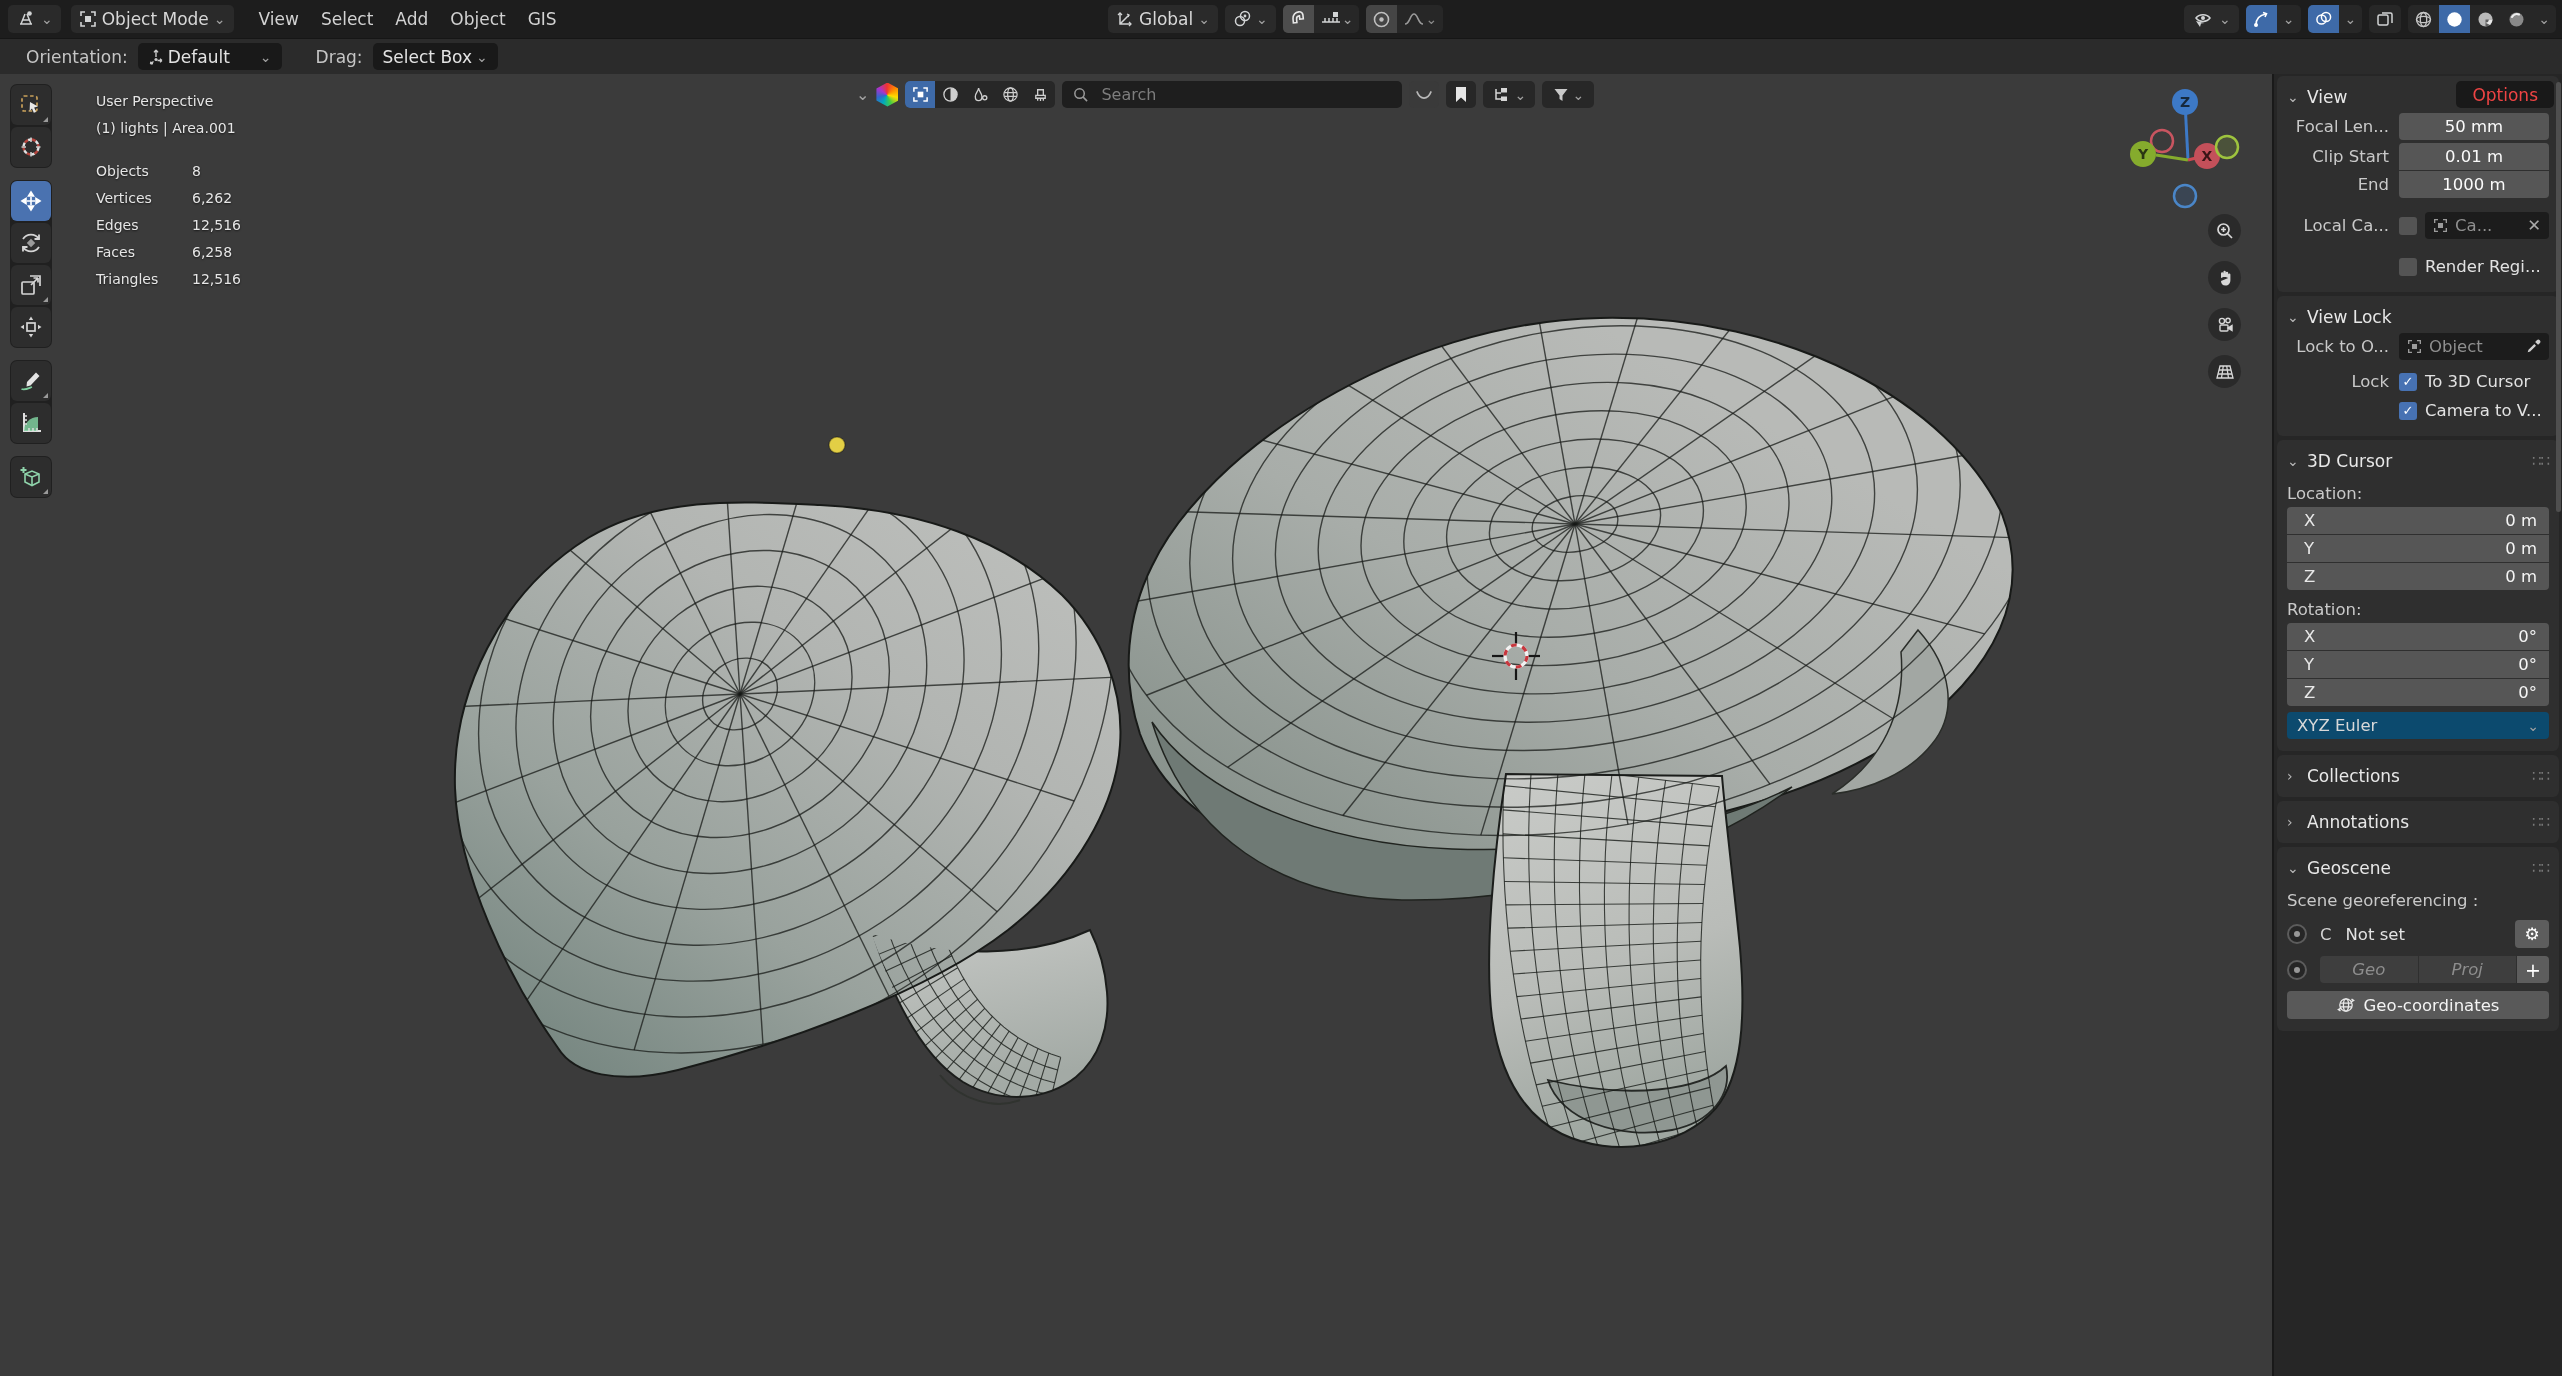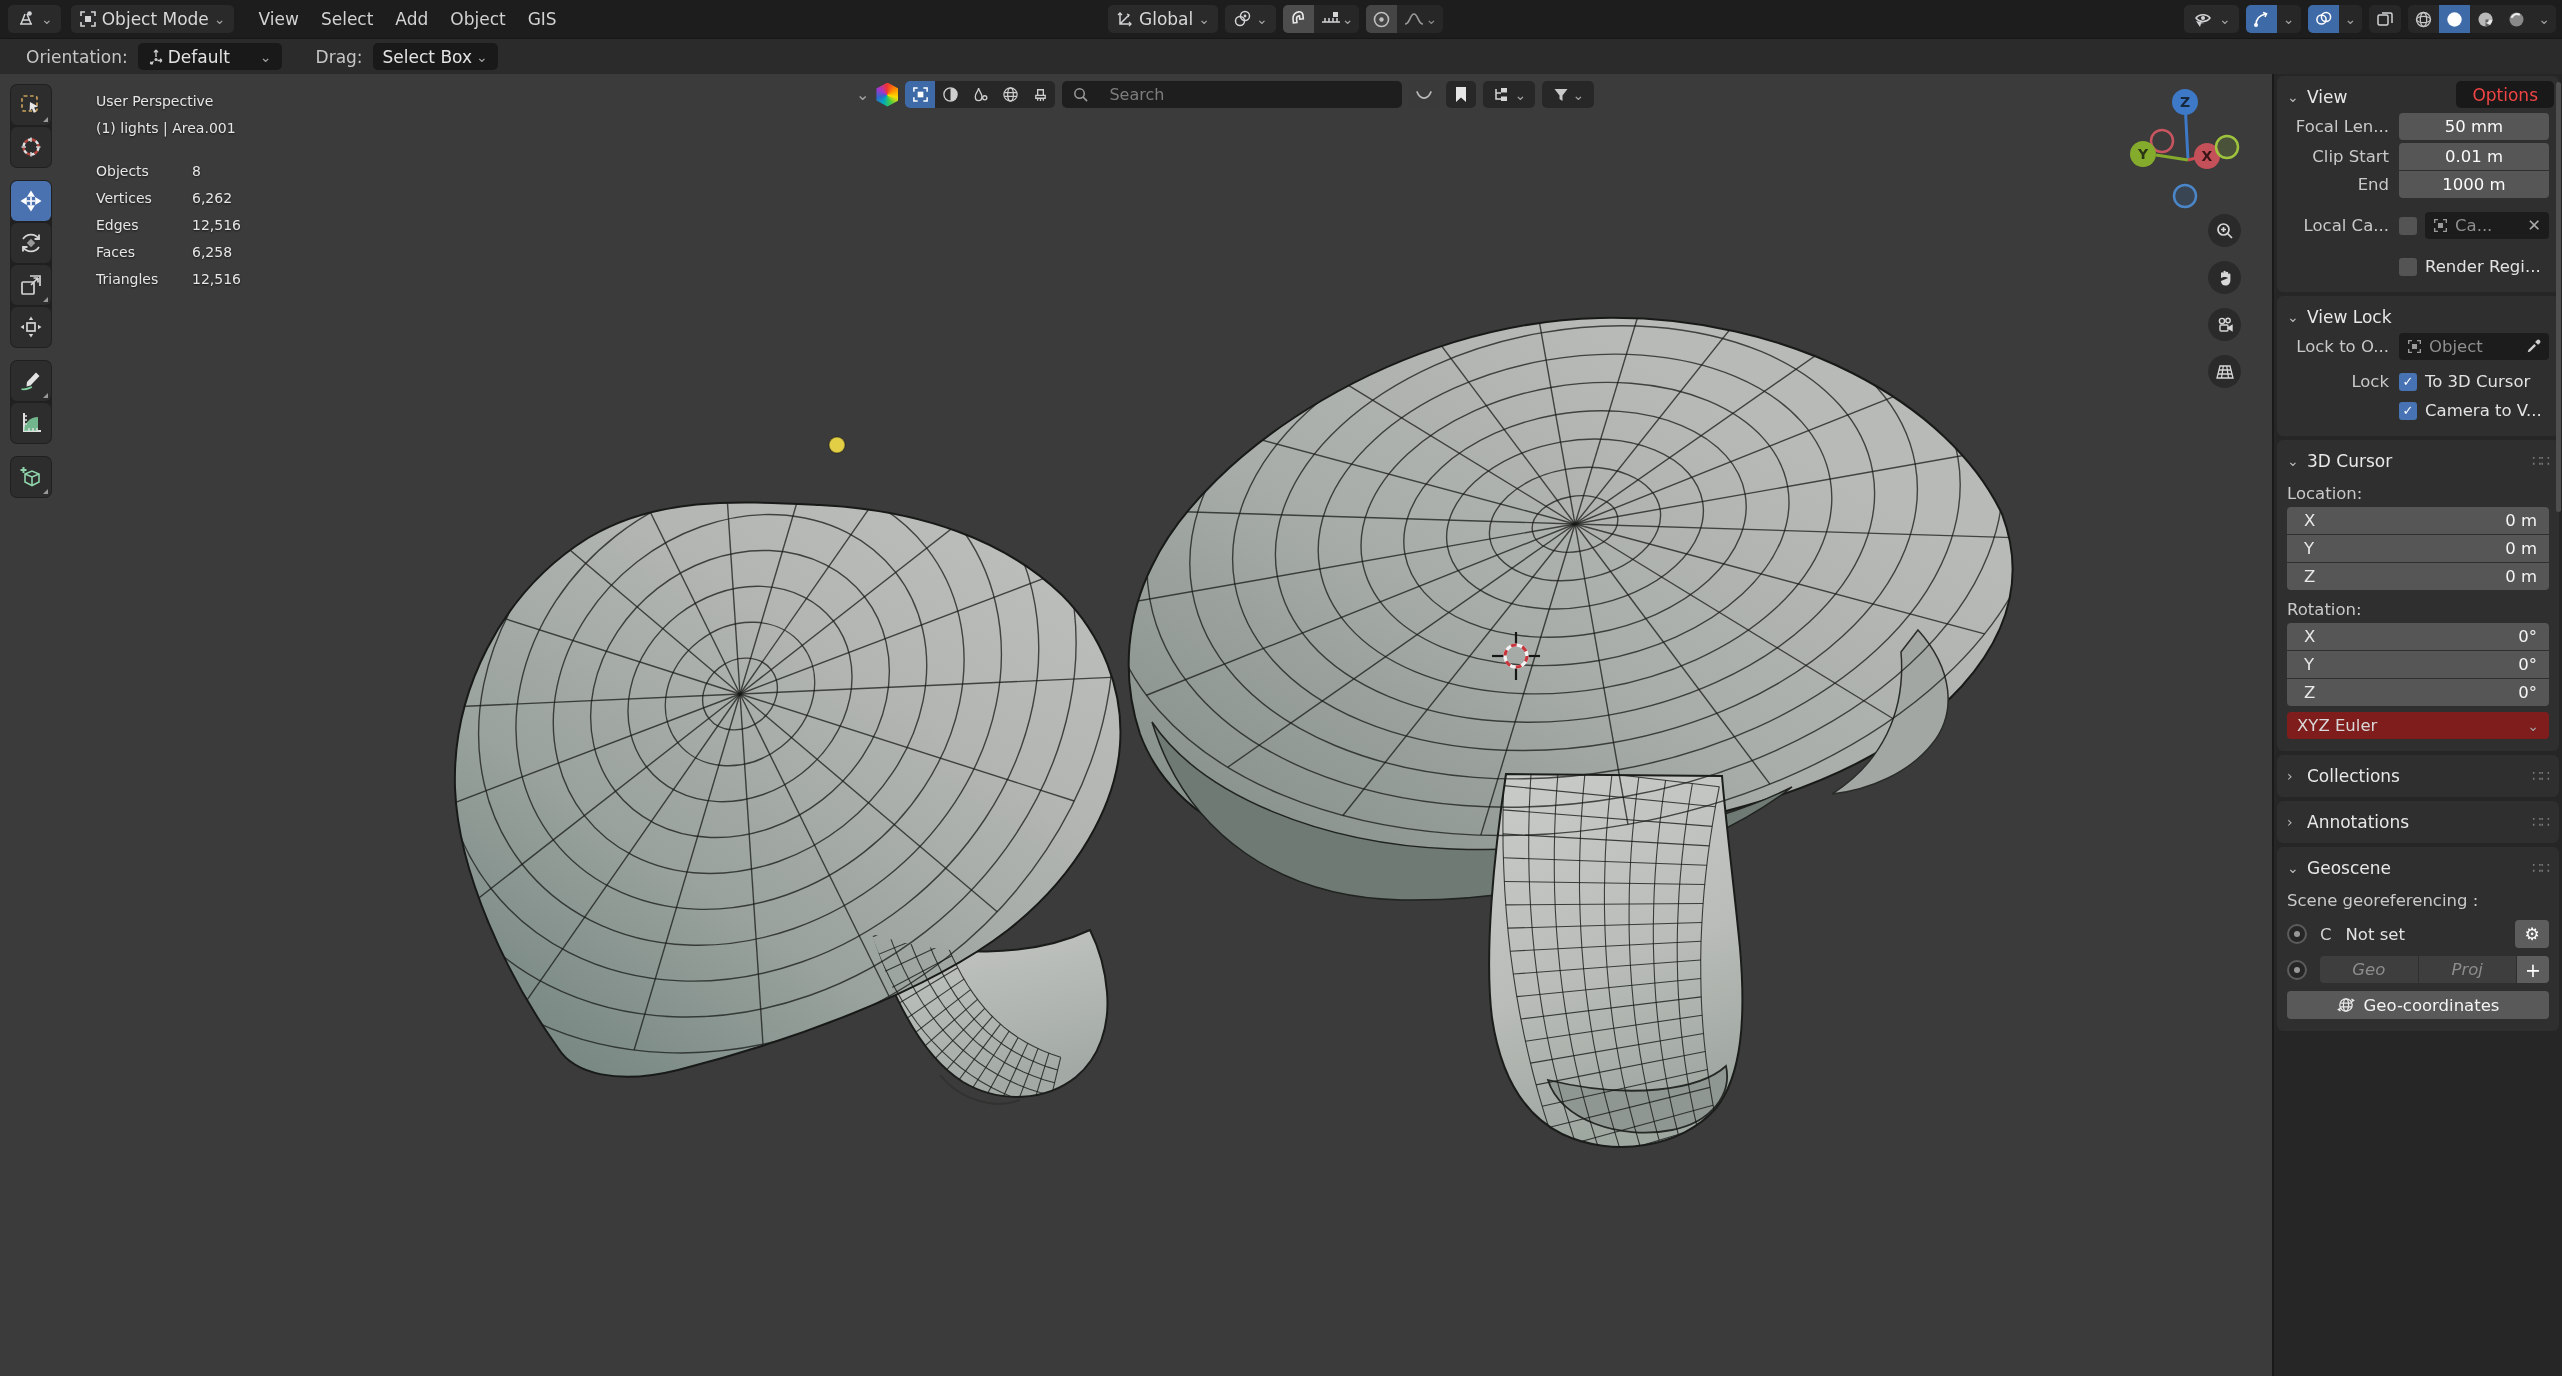--- a/index.html
+++ b/index.html
@@ -25,21 +25,21 @@
   .c1 { position:absolute; left:1108px; top:5px; display:flex; gap:7px; align-items:center; }
   .rgt1 { position:absolute; right:6px; top:5px; display:flex; gap:7px; align-items:center; }
 
   .lbl2 { color:#c6c6c6; font-size:17px; }
   .dd2 { display:flex; align-items:center; gap:4px; height:27px; background:#191919;
     border-radius:5px; padding:0 10px; color:#e3e3e3; font-size:17px; }
   .c2 { position:absolute; left:856px; top:42px; display:flex; gap:7px; align-items:center; }
   .seg2 { display:flex; align-items:center; background:#272727; border-radius:5px; overflow:hidden; height:27px; }
   .seg2 > div { width:30px; height:27px; display:flex; align-items:center; justify-content:center; }
   .seg2 .blue { background:#3e6aa8; }
-  .search { display:flex; align-items:center; gap:20px; width:340px; height:27px;
+  .search { display:flex; align-items:center; gap:12px; width:340px; height:27px;
     background:#1e1e1e; border-radius:5px; padding:0 10px; }
   .search input { flex:1; background:transparent; border:none; outline:none;
     color:#dddddd; font-size:16px; font-family:inherit; }
   .search input::placeholder { color:#7d7d7d; }
   .sq2 { width:30px; height:27px; background:#272727; border-radius:5px;
     display:flex; align-items:center; justify-content:center; }
   .options { position:absolute; right:8px; top:42px; height:27px; padding:0 16px;
     background:#191919; border-radius:5px; color:#ef4444; font-size:17px;
     display:flex; align-items:center; }
   .hex { width:22px; height:24px;
@@ -85,21 +85,21 @@
     font-size:16.5px; display:flex; align-items:center; justify-content:center; }
   .join2t { border-radius:4px 4px 0 0; }
   .join2b { border-radius:0 0 4px 4px; margin-top:1px; }
   .axisrow { height:27px; background:#565656; display:flex; align-items:center;
     padding:0 12px 0 17px; color:#f5f5f5; font-size:16.5px; margin-top:1px; }
   .axisrow .ax { color:#e8e8e8; }
   .axisrow .av { margin-left:auto; }
   .rtop { border-radius:4px 4px 0 0; margin-top:4px; }
   .rbot { border-radius:0 0 4px 4px; }
   .sublab { color:#c9c9c9; font-size:16.5px; margin-top:10px; }
-  .euler { height:27px; background:#7f1d1d; border-radius:4px; margin-top:6px;
+  .euler { height:27px; background:#0c4a6e; border-radius:4px; margin-top:6px;
     display:flex; align-items:center; padding:0 10px; color:#d8d8d8; font-size:16.5px; }
   .objfield { flex:1; height:27px; background:#1c1c1c; border-radius:4px;
     display:flex; align-items:center; gap:7px; padding:0 8px; color:#8f8f8f; font-size:16.5px; }
   .cbx { width:18px; height:18px; border-radius:3px; background:#4772b3; color:#fff;
     font-size:13px; display:flex; align-items:center; justify-content:center; flex:none; }
   .cbx.off { background:#545454; }
   .cbl { color:#e2e2e2; font-size:16.5px; margin-left:8px; }
   .radio { width:20px; height:20px; border-radius:50%; background:#262626; border:2px solid #5c5c5c;
     display:flex; align-items:center; justify-content:center; flex:none; }
   .radio .dot { width:6px; height:6px; border-radius:50%; background:#989898; }

